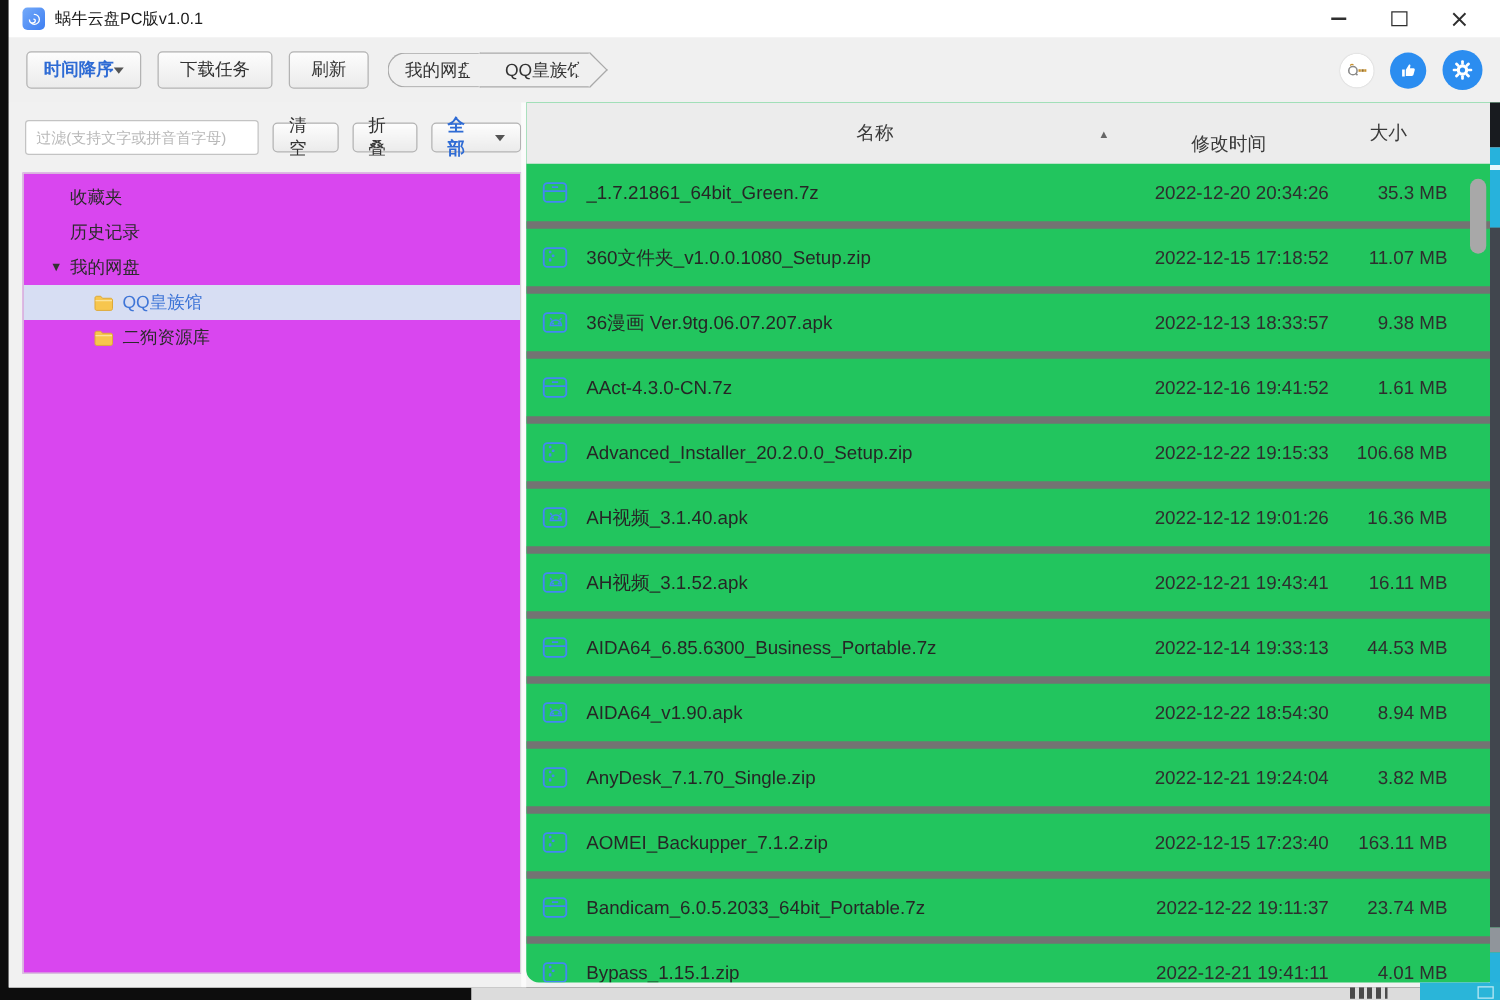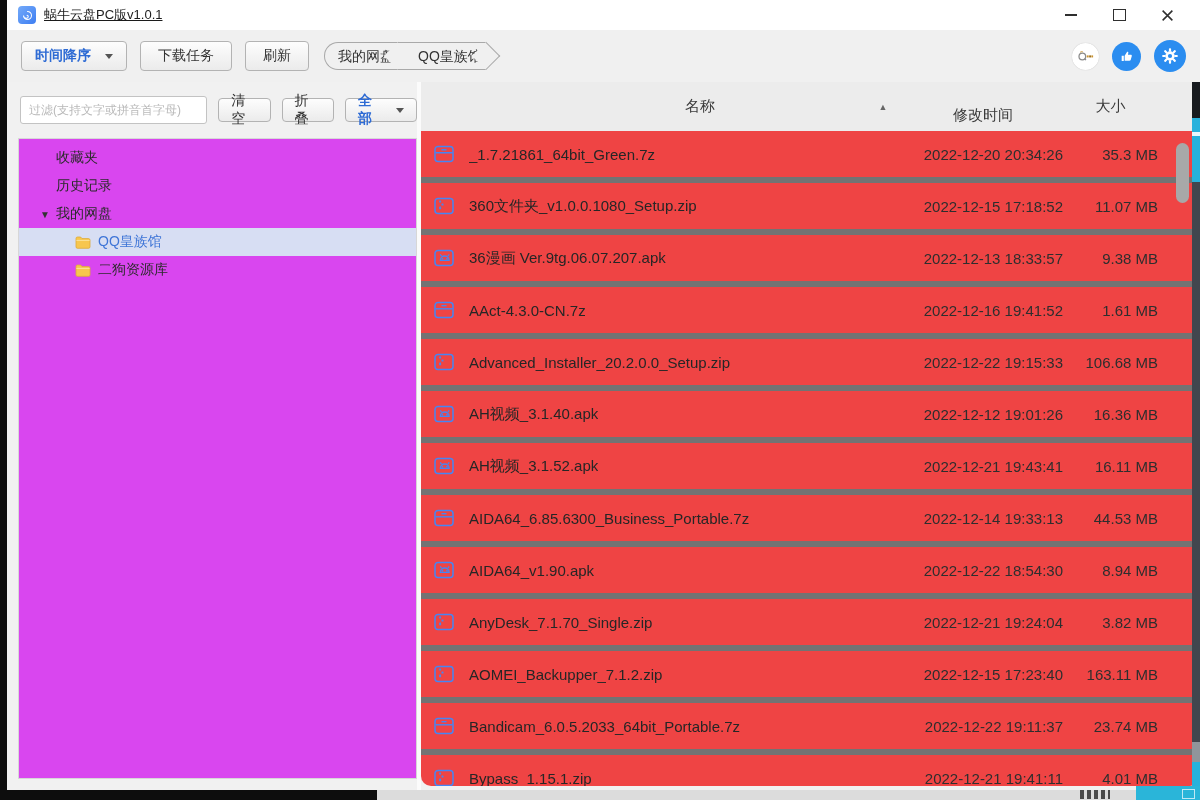--- a/index.html
+++ b/index.html
@@ -10,33 +10,33 @@
   }
   
   .app-window{
     position:absolute;left:7px;top:0;width:1193px;height:790px;
     background:#f1f1f1;display:flex;flex-direction:column;
   }
   
   .titlebar{height:30px;background:#ffffff;display:flex;align-items:center;padding-left:11px;flex:0 0 auto;}
   .app-icon{width:18px;height:18px;border-radius:4px;background:linear-gradient(135deg,#74aaf9,#3d7ef2);
     display:flex;align-items:center;justify-content:center;flex:0 0 auto;}
-  .title-text{margin-left:8px;font-size:13px;color:#1c1c1c;text-decoration:underline;}
+  .title-text{margin-left:8px;font-size:13px;color:#1c1c1c;}
   .win-controls{margin-left:auto;display:flex;align-items:center;gap:26px;margin-right:22px;}
   .win-btn{width:22px;height:20px;display:flex;align-items:center;justify-content:center;cursor:default;}
   .glyph-min{width:12px;height:2px;background:#2f2f2f;}
   .glyph-max{width:11px;height:10px;border:1.5px solid #2f2f2f;}
   
   .toolbar{height:52px;display:flex;align-items:center;padding:0 14px;gap:13px;flex:0 0 auto;background:#f0f0f0;}
   .btn{
     background:linear-gradient(#fdfdfd,#ebebeb);border:1px solid #b3b3b3;border-radius:4px;
     height:30px;display:inline-flex;align-items:center;justify-content:center;
     padding:0 17px;font-size:14px;color:#333;box-sizing:border-box;
   }
-  .btn-accent{color:#2e6bd4;font-weight:bold;gap:14px;padding:0 13px;}
+  .btn-accent{color:#2e6bd4;font-weight:bold;gap:0;padding:0 13px;}
   .caret-down{width:0;height:0;border-left:4.5px solid transparent;border-right:4.5px solid transparent;border-top:5.5px solid #555;}
   .breadcrumb{display:flex;align-items:center;margin-left:2px;}
   .crumb{
     position:relative;height:26px;line-height:26px;padding:0 4px 0 13px;
     border:1px solid #a9a9a9;border-right:none;background:#f0f0f0;font-size:14px;color:#333;
     margin-right:15px;z-index:0;
   }
   .crumb::after{
     content:"";position:absolute;top:2.8px;right:-10px;width:19.2px;height:19.2px;
     border-top:1px solid #a9a9a9;border-right:1px solid #a9a9a9;
@@ -63,21 +63,21 @@
     flex:1;margin:9px 0 11px 11px;border:1px solid #d7d7d7;background:#d946ef;
     padding-top:5px;box-sizing:border-box;overflow:hidden;
   }
   .tree-item{height:28px;display:flex;align-items:center;font-size:14px;color:#2b2b2b;position:relative;}
   .tree-item .expander{position:absolute;left:21px;font-size:10px;color:#333;}
   .tree-item.lv0{padding-left:37px;}
   .tree-item.lv1{padding-left:56px;gap:7px;}
   .tree-item.selected{background:#d7def3;color:#3f75d7;}
   .gap-col{width:4px;background:#fbfbfb;flex:0 0 auto;}
   
-  .main{flex:1;background:#ef4444;display:flex;flex-direction:column;min-width:0;position:relative;
+  .main{flex:1;background:#22c55e;display:flex;flex-direction:column;min-width:0;position:relative;
         border-radius:0 0 10px 10px;margin-bottom:4px;overflow:hidden;justify-content:flex-end;}
   .table-header{height:49px;background:#ececec;display:flex;align-items:center;font-size:15px;color:#3a3a3a;flex:0 0 auto;}
   .th-name{flex:1;text-align:center;padding-left:116px;}
   .th-sort{width:40px;text-align:center;font-size:9px;color:#666;}
   .th-date{width:160px;text-align:center;margin-top:17px;}
   .th-size{width:95px;text-align:center;}
   .th-pad{width:42px;}
   .file-list{flex:1;overflow:hidden;}
   .file-row{height:52px;display:flex;align-items:center;border-bottom:6px solid #737373;box-sizing:border-box;}
   .file-ic{margin-left:12px;width:22px;height:22px;flex:0 0 auto;}

